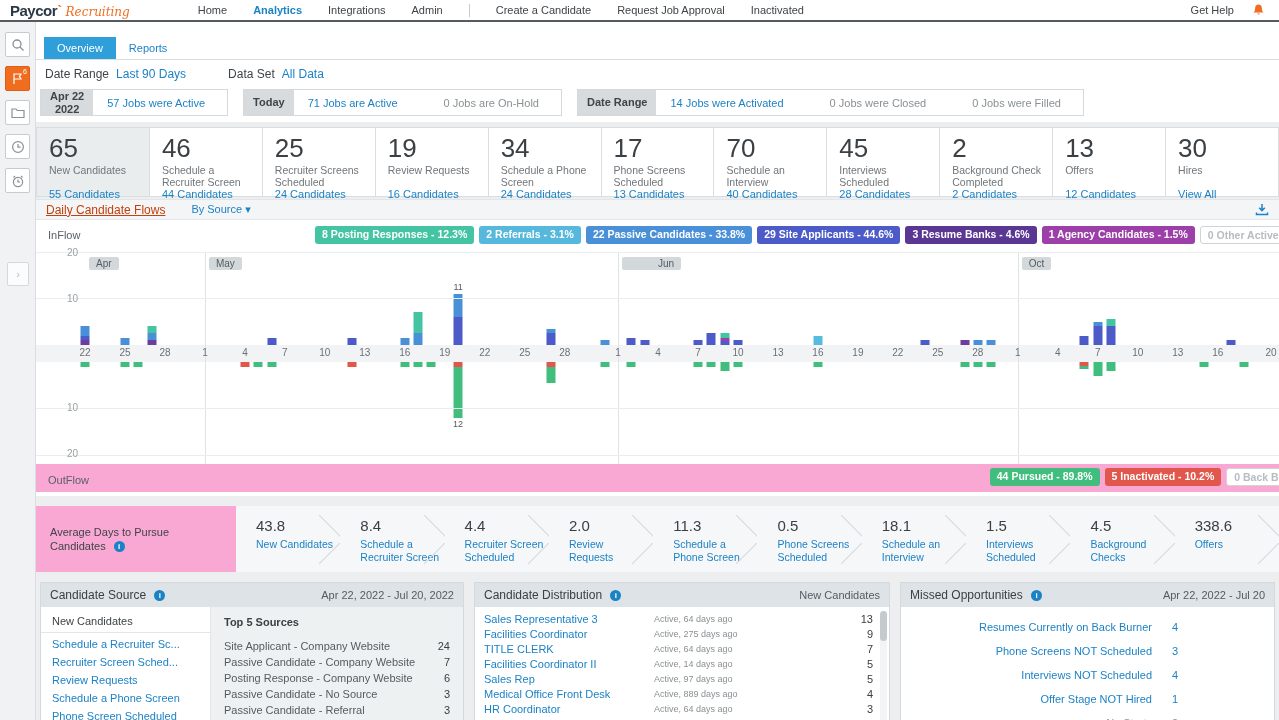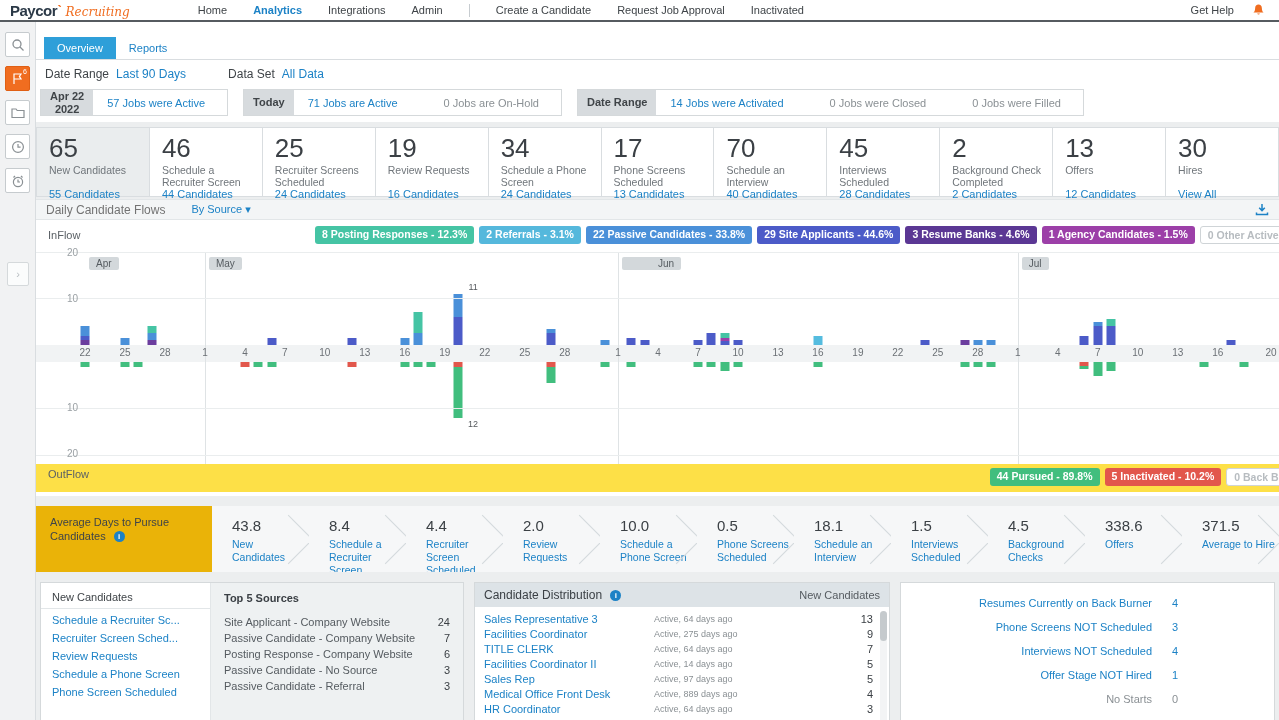--- a/index.html
+++ b/index.html
@@ -48,49 +48,49 @@
   .jobitems .mut { color:#8a9094; }
 
   .metrics { display:flex; background:#eceeef; padding-top:5px; }
   .mcard { flex:1; background:#fff; border:1px solid #d9dde0; margin-left:-1px; padding:7px 10px 5px 12px; height:70px; }
   .mcard:first-child { margin-left:0; background:#eaedee; }
   .mval { font-size:26px; font-weight:300; color:#3b4045; line-height:1; }
   .mlabel { font-size:10.5px; color:#70767b; line-height:1.15; margin-top:3px; height:24px; }
   .msub { font-size:11px; color:#1c82c6; cursor:pointer; }
 
   .flows-header { margin-top:2px; height:21px; background:#f3f5f6; border-top:1px solid #e2e6e8; border-bottom:1px solid #e2e6e8; display:flex; align-items:center; padding:0 10px; }
-  .flows-title { font-size:12px; color:#737373; }
+  .flows-title { font-size:12px; color:#c2410c;text-decoration:underline; }
   .flows-filter { font-size:11px; color:#1c82c6; margin-left:26px; cursor:pointer; }
   .dl-icon { margin-left:auto; cursor:pointer; }
 
   .chart-panel { background:#fff; padding-bottom:4px; }
   .legend-row { display:flex; align-items:center; padding:6px 0 2px 12px; }
   .inout-label { font-size:11px; color:#5b6166; }
   .badges { display:flex; gap:5px; margin-left:auto; }
   .badge { font-size:10.5px; font-weight:bold; color:#fff; padding:2px 7px; border-radius:3px; white-space:nowrap; cursor:pointer; }
   .badge.disabled { background:#fff; color:#b7bcc0; border:1px solid #cfd4d7; }
-  .outflow-row { display:flex; align-items:flex-start; padding:4px 0 6px 12px; background:#fde047; }
+  .outflow-row { display:flex; align-items:flex-end; padding:4px 0 6px 12px; background:#f9a8d4; }
 
   .chart-wrap { position:relative; height:212px; background:#fff; margin-top:6px; }
   .plot { position:absolute; left:49px; right:8px; top:0; bottom:0; }
   .gridline { position:absolute; left:0; right:0; height:1px; background:#eaedee; }
   .axis-band { position:absolute; left:0; right:0; top:93px; height:17px; background:#f1f3f4; }
   .ylab { position:absolute; left:14px; width:28px; text-align:right; font-size:10px; color:#9aa0a4; }
   .month-div { position:absolute; top:0; bottom:0; width:1px; background:#dfe3e5; }
   .month-chip { position:absolute; top:5px; background:#d3d8db; color:#555b60; font-size:10px; padding:1px 7px; border-radius:2px; }
   .tick { position:absolute; top:95px; transform:translateX(-50%); font-size:10px; color:#6b7075; }
   .bar { position:absolute; width:9px; transform:translateX(-50%); display:flex; flex-direction:column; }
   .bar.in { bottom:119px; }
   .bar.out { top:110px; }
   .seg { width:100%; }
-  .barlab { position:absolute; left:50%; transform:translateX(-50%); font-size:9px; color:#55595d;margin-left:15px; }
+  .barlab { position:absolute; left:50%; transform:translateX(-50%); font-size:9px; color:#55595d; }
 
   
   .strip { margin-top:10px; background:#e5e8ea; display:flex; height:66px; }
-  .strip-head { width:176px; background:#eab308; color:#3f4448; font-size:11px; line-height:1.3; padding:9px 14px; display:flex; flex-direction:column; }
+  .strip-head { width:200px; background:#f9a8d4; color:#3f4448; font-size:11px; line-height:1.3; padding:9px 14px; display:flex; flex-direction:column; justify-content:center; }
   .strip-items { flex:1; display:flex; }
   .strip-item { flex:1; position:relative; background:#f6f7f8; padding:11px 4px 6px 20px; overflow:hidden; }
   .strip-item::after { content:''; position:absolute; right:3px; top:50%; width:34px; height:34px; margin-top:-17px; border-top:1px solid #d3d9dc; border-right:1px solid #d3d9dc; transform:rotate(45deg); }
   .sval { font-size:15px; color:#3b4045; margin-bottom:4px; }
   .slabel { font-size:10.5px; color:#1c82c6; line-height:1.25; max-width:92px; cursor:pointer; }
 
   
   .panels { margin-top:10px; display:flex; gap:10px; padding:0 4px; align-items:flex-start; }
   .panel { background:#fff; border:1px solid #d5d9db; }
   .panel-header { background:#dde3e7; padding:5px 9px; display:flex; align-items:center; }
@@ -313,21 +313,21 @@
 
     <div class="chart-wrap" id="chart-wrap">
       <div class="axis-band"></div>
       <div class="plot" id="chart-plot">
           <div class="month-chip" style="left: calc(0% + 4px);">Apr</div>
           <div class="month-div" style="left: 10.1124%;"></div>
           <div class="month-chip" style="left: calc(10.1124% + 4px);">May</div>
           <div class="month-div" style="left: 44.9438%;"></div>
           <div class="month-chip" style="left: calc(44.9438% + 4px); padding-left: 36px;">Jun</div>
           <div class="month-div" style="left: 78.6517%;"></div>
-          <div class="month-chip" style="left: calc(78.6517% + 4px);">Jul</div>
+          <div class="month-chip" style="left: calc(78.6517% + 4px);">Oct</div>
           <div class="tick" style="left: 0%;">22</div>
           <div class="tick" style="left: 3.37079%;">25</div>
           <div class="tick" style="left: 6.74157%;">28</div>
           <div class="tick" style="left: 10.1124%;">1</div>
           <div class="tick" style="left: 13.4831%;">4</div>
           <div class="tick" style="left: 16.8539%;">7</div>
           <div class="tick" style="left: 20.2247%;">10</div>
           <div class="tick" style="left: 23.5955%;">13</div>
           <div class="tick" style="left: 26.9663%;">16</div>
           <div class="tick" style="left: 30.3371%;">19</div>
@@ -559,21 +559,21 @@
         </div>
         <div class="strip-item">
           <div class="sval">4.4</div>
           <div class="slabel">Recruiter Screen Scheduled</div>
         </div>
         <div class="strip-item">
           <div class="sval">2.0</div>
           <div class="slabel">Review Requests</div>
         </div>
         <div class="strip-item">
-          <div class="sval">10.0</div>
+          <div class="sval">11.3</div>
           <div class="slabel">Schedule a Phone Screen</div>
         </div>
         <div class="strip-item">
           <div class="sval">0.5</div>
           <div class="slabel">Phone Screens Scheduled</div>
         </div>
         <div class="strip-item">
           <div class="sval">18.1</div>
           <div class="slabel">Schedule an Interview</div>
         </div>
@@ -582,30 +582,30 @@
           <div class="slabel">Interviews Scheduled</div>
         </div>
         <div class="strip-item">
           <div class="sval">4.5</div>
           <div class="slabel">Background Checks</div>
         </div>
         <div class="strip-item">
           <div class="sval">338.6</div>
           <div class="slabel">Offers</div>
         </div>
-        <div class="strip-item">
-          <div class="sval">371.5</div>
-          <div class="slabel">Average to Hire</div>
-        </div>
       </div>
   </div>
 
   <div class="panels">
 
     <div class="panel cs-panel">
+      <div class="panel-header">
+        <span class="panel-title"><span>Candidate Source</span> <span class="info">i</span></span>
+        <span class="panel-right">Apr 22, 2022 - Jul 20, 2022</span>
+      </div>
       <div class="cs-body">
         <div class="cs-nav" id="cs-nav">
             <div class="cs-nav-item selected">New Candidates</div>
             <div class="cs-nav-item">Schedule a Recruiter Sc...</div>
             <div class="cs-nav-item">Recruiter Screen Sched...</div>
             <div class="cs-nav-item">Review Requests</div>
             <div class="cs-nav-item">Schedule a Phone Screen</div>
             <div class="cs-nav-item">Phone Screen Scheduled</div>
           </div>
         <div class="cs-right">
@@ -683,20 +683,24 @@
           </div>
           <div class="cd-row">
             <span class="cd-title">Community Health Worker</span>
             <span class="cd-meta">Active, 90 days ago</span>
             <span class="cd-count">2</span>
           </div>
         </div>
     </div>
 
     <div class="panel mo-panel">
+      <div class="panel-header">
+        <span class="panel-title"><span>Missed Opportunities</span> <span class="info">i</span></span>
+        <span class="panel-right">Apr 22, 2022 - Jul 20</span>
+      </div>
       <div class="mo-body" id="mo-body">
           <div class="mo-row">
             <span class="mo-label">Resumes Currently on Back Burner</span>
             <span class="mo-count">4</span>
           </div>
           <div class="mo-row">
             <span class="mo-label">Phone Screens NOT Scheduled</span>
             <span class="mo-count">3</span>
           </div>
           <div class="mo-row">

